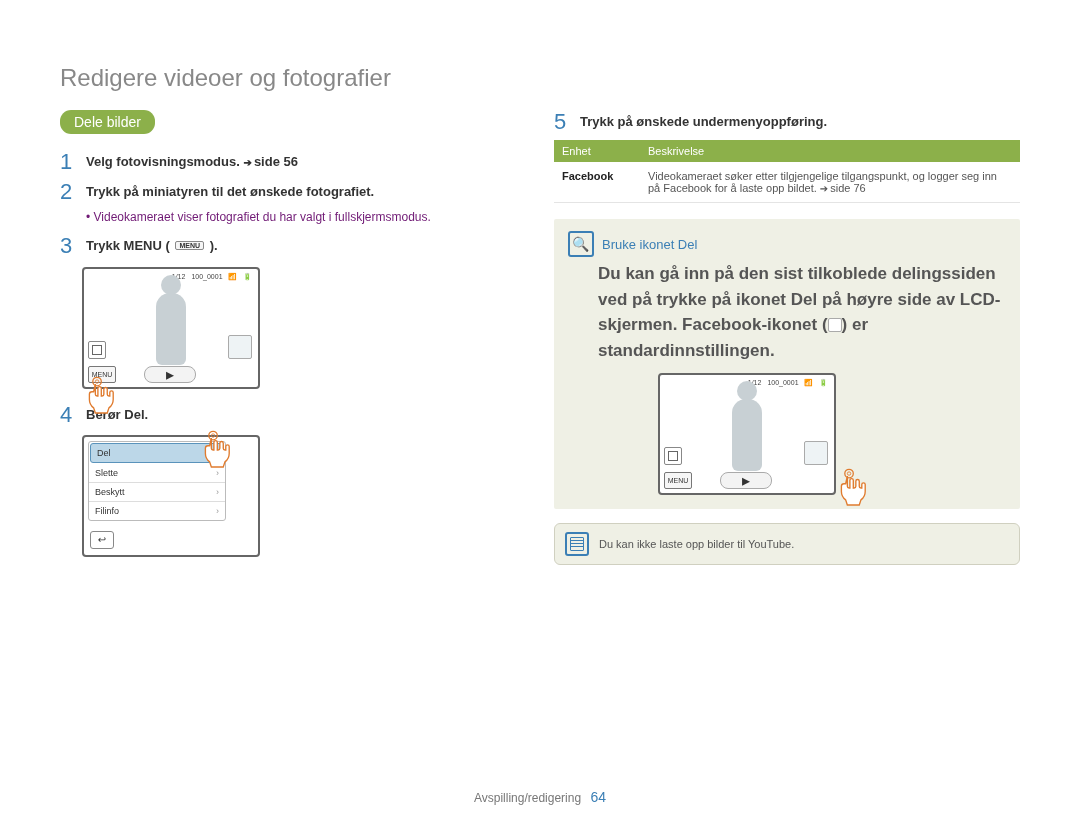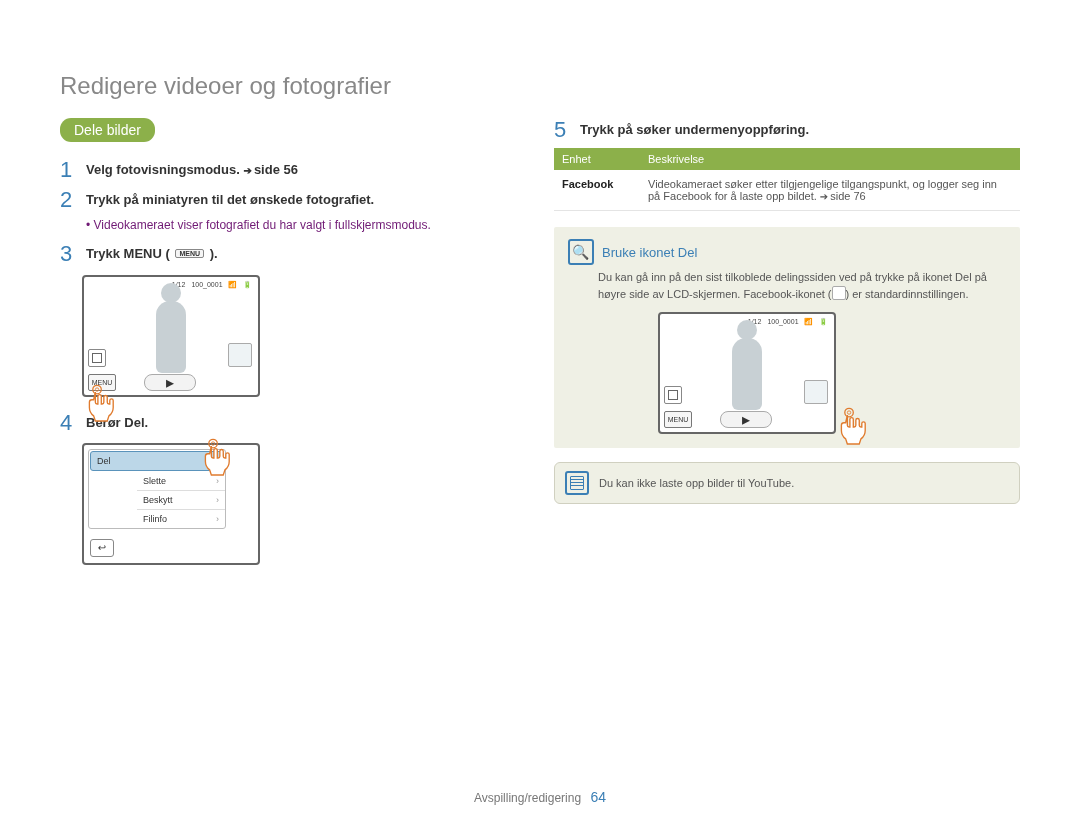--- a/index.html
+++ b/index.html
@@ -10,21 +10,21 @@
     width: 1080px;
     height: 825px;
     box-sizing: border-box;
     padding: 60px 60px 20px 60px;
     position: relative;
   }
   .page-title {
     font-size: 24px;
     color: #888;
     font-weight: 400;
-    margin: 12px 0 18px 0;
+    margin: 4px 0 18px 0;
   }
   .columns {
     display: flex;
     gap: 28px;
   }
   .col { width: 50%; }
 
   .pill {
     display: inline-block;
     background: #8cb04a;
@@ -142,21 +142,21 @@
     border: 2px solid #666; border-radius: 4px;
     background: #fff; position: relative;
   }
   .listbox {
     position: absolute; left: 4px; top: 4px; right: 32px;
     border: 1px solid #bbb; border-radius: 3px;
   }
   .listitem {
     font-size: 9px; padding: 4px 6px;
     border-bottom: 1px solid #ddd;
-    display: flex; justify-content: space-between; align-items: center; margin-left: 48px;
+    display: flex; justify-content: space-between; align-items: center;
   }
   .listitem:last-child { border-bottom: none; text-align: right; }
   .list-sel {
     background: #bcd7e8;
     border: 1px solid #5a93bb;
     border-radius: 3px;
     margin: 1px;
   }
   .chev { color: #999; font-size: 9px; }
   .backbtn {
@@ -188,21 +188,21 @@
     padding: 12px 14px 14px 14px;
     position: relative;
   }
   .panel-title-row { display: flex; align-items: center; gap: 8px; margin-bottom: 4px;}
   .panel-icon {
     width: 22px; height: 22px; border: 2px solid #3b7fb5; border-radius: 3px;
     color: #3b7fb5; display: flex; align-items: center; justify-content: center;
     font-size: 14px; font-weight: 700;
   }
   .panel-title { color: #3b7fb5; font-size: 13px; }
-  .panel-text { font-size: 11px; color: #555; line-height: 1.5; margin-left: 30px; }
+  .panel-text { font-size: 17px; color: #555; line-height: 1.5; margin-left: 30px; font-weight: bold; }
   .fb-chip {
     display: inline-block; width: 12px; height: 12px; border: 1px solid #aaa;
     border-radius: 2px; background: #fff; vertical-align: -2px;
   }
   .panel .lcd-wrap { margin: 10px 0 0 90px; }
   .tap-at-share { right: -24px; bottom: -14px; left: auto; }
 
   .notebox {
     display: flex; gap: 10px; align-items: center;
     border: 1px solid #d0d0c0; border-radius: 6px;
@@ -323,21 +323,21 @@
       </div>
       <div class="tap-hand tap-at-del"><svg>
             <use href="#tap-hand"></use>
           </svg></div>
     </div>
   </div>
 
   <div class="col">
     <div class="step-row">
       <div class="step-num">5</div>
-      <div class="step-text">Trykk på søker undermenyoppføring.</div>
+      <div class="step-text">Trykk på ønskede undermenyoppføring.</div>
     </div>
 
     <table class="desc">
       <tbody>
           <tr>
         <th>Enhet</th>
         <th>Beskrivelse</th>
       </tr>
       <tr>
         <td class="unit">Facebook</td>

